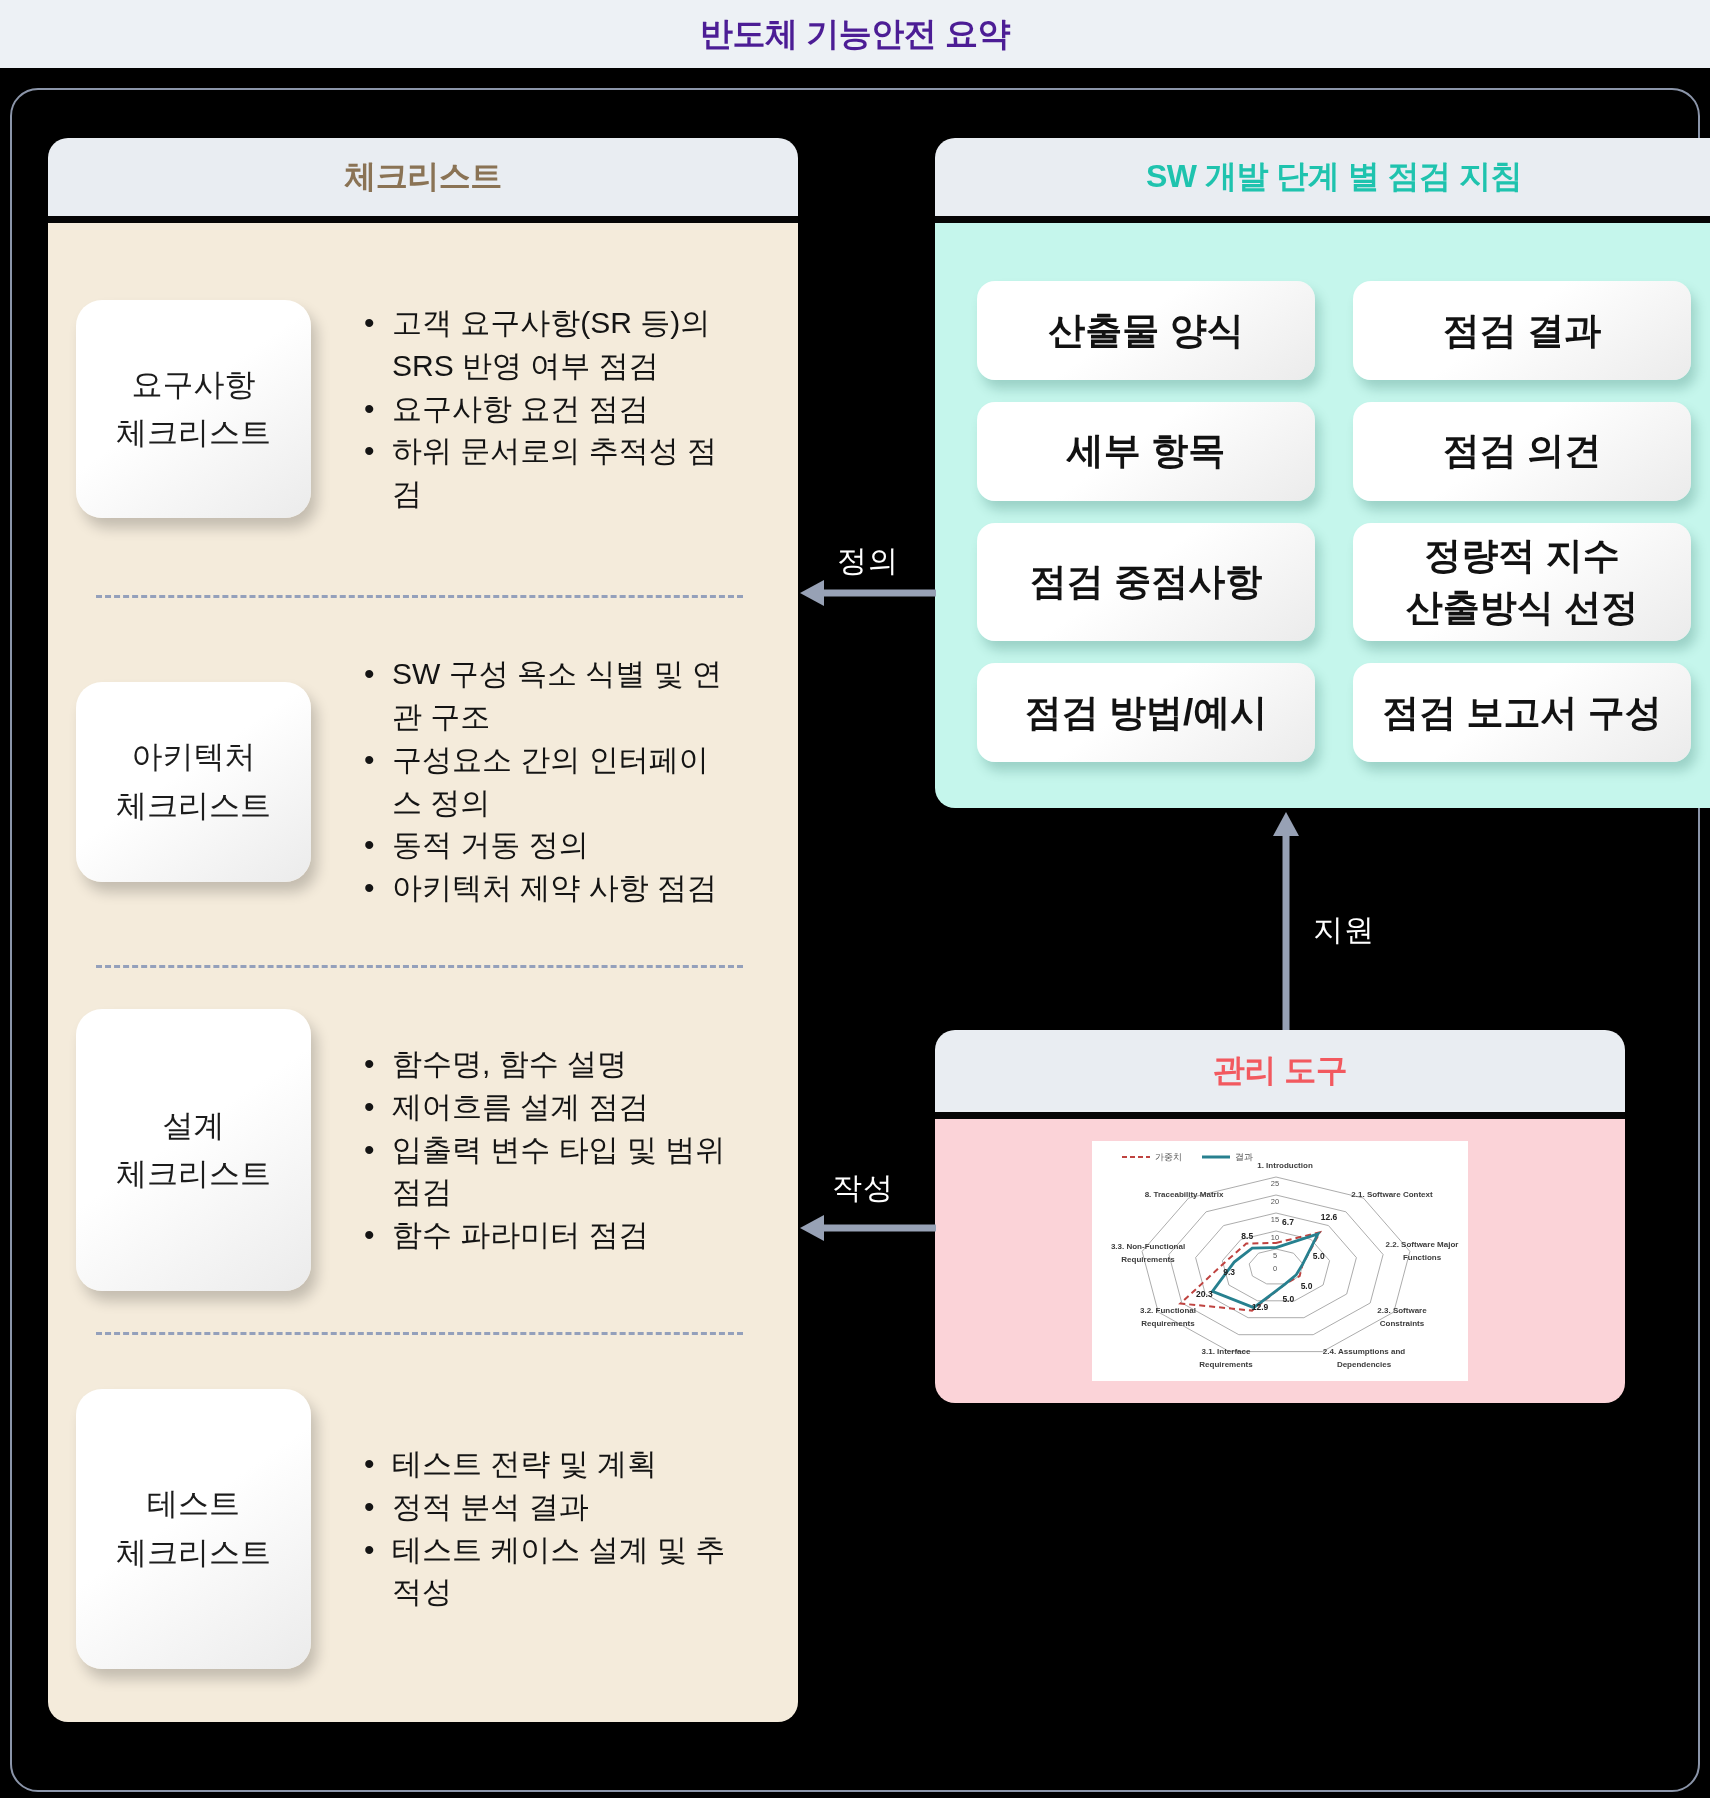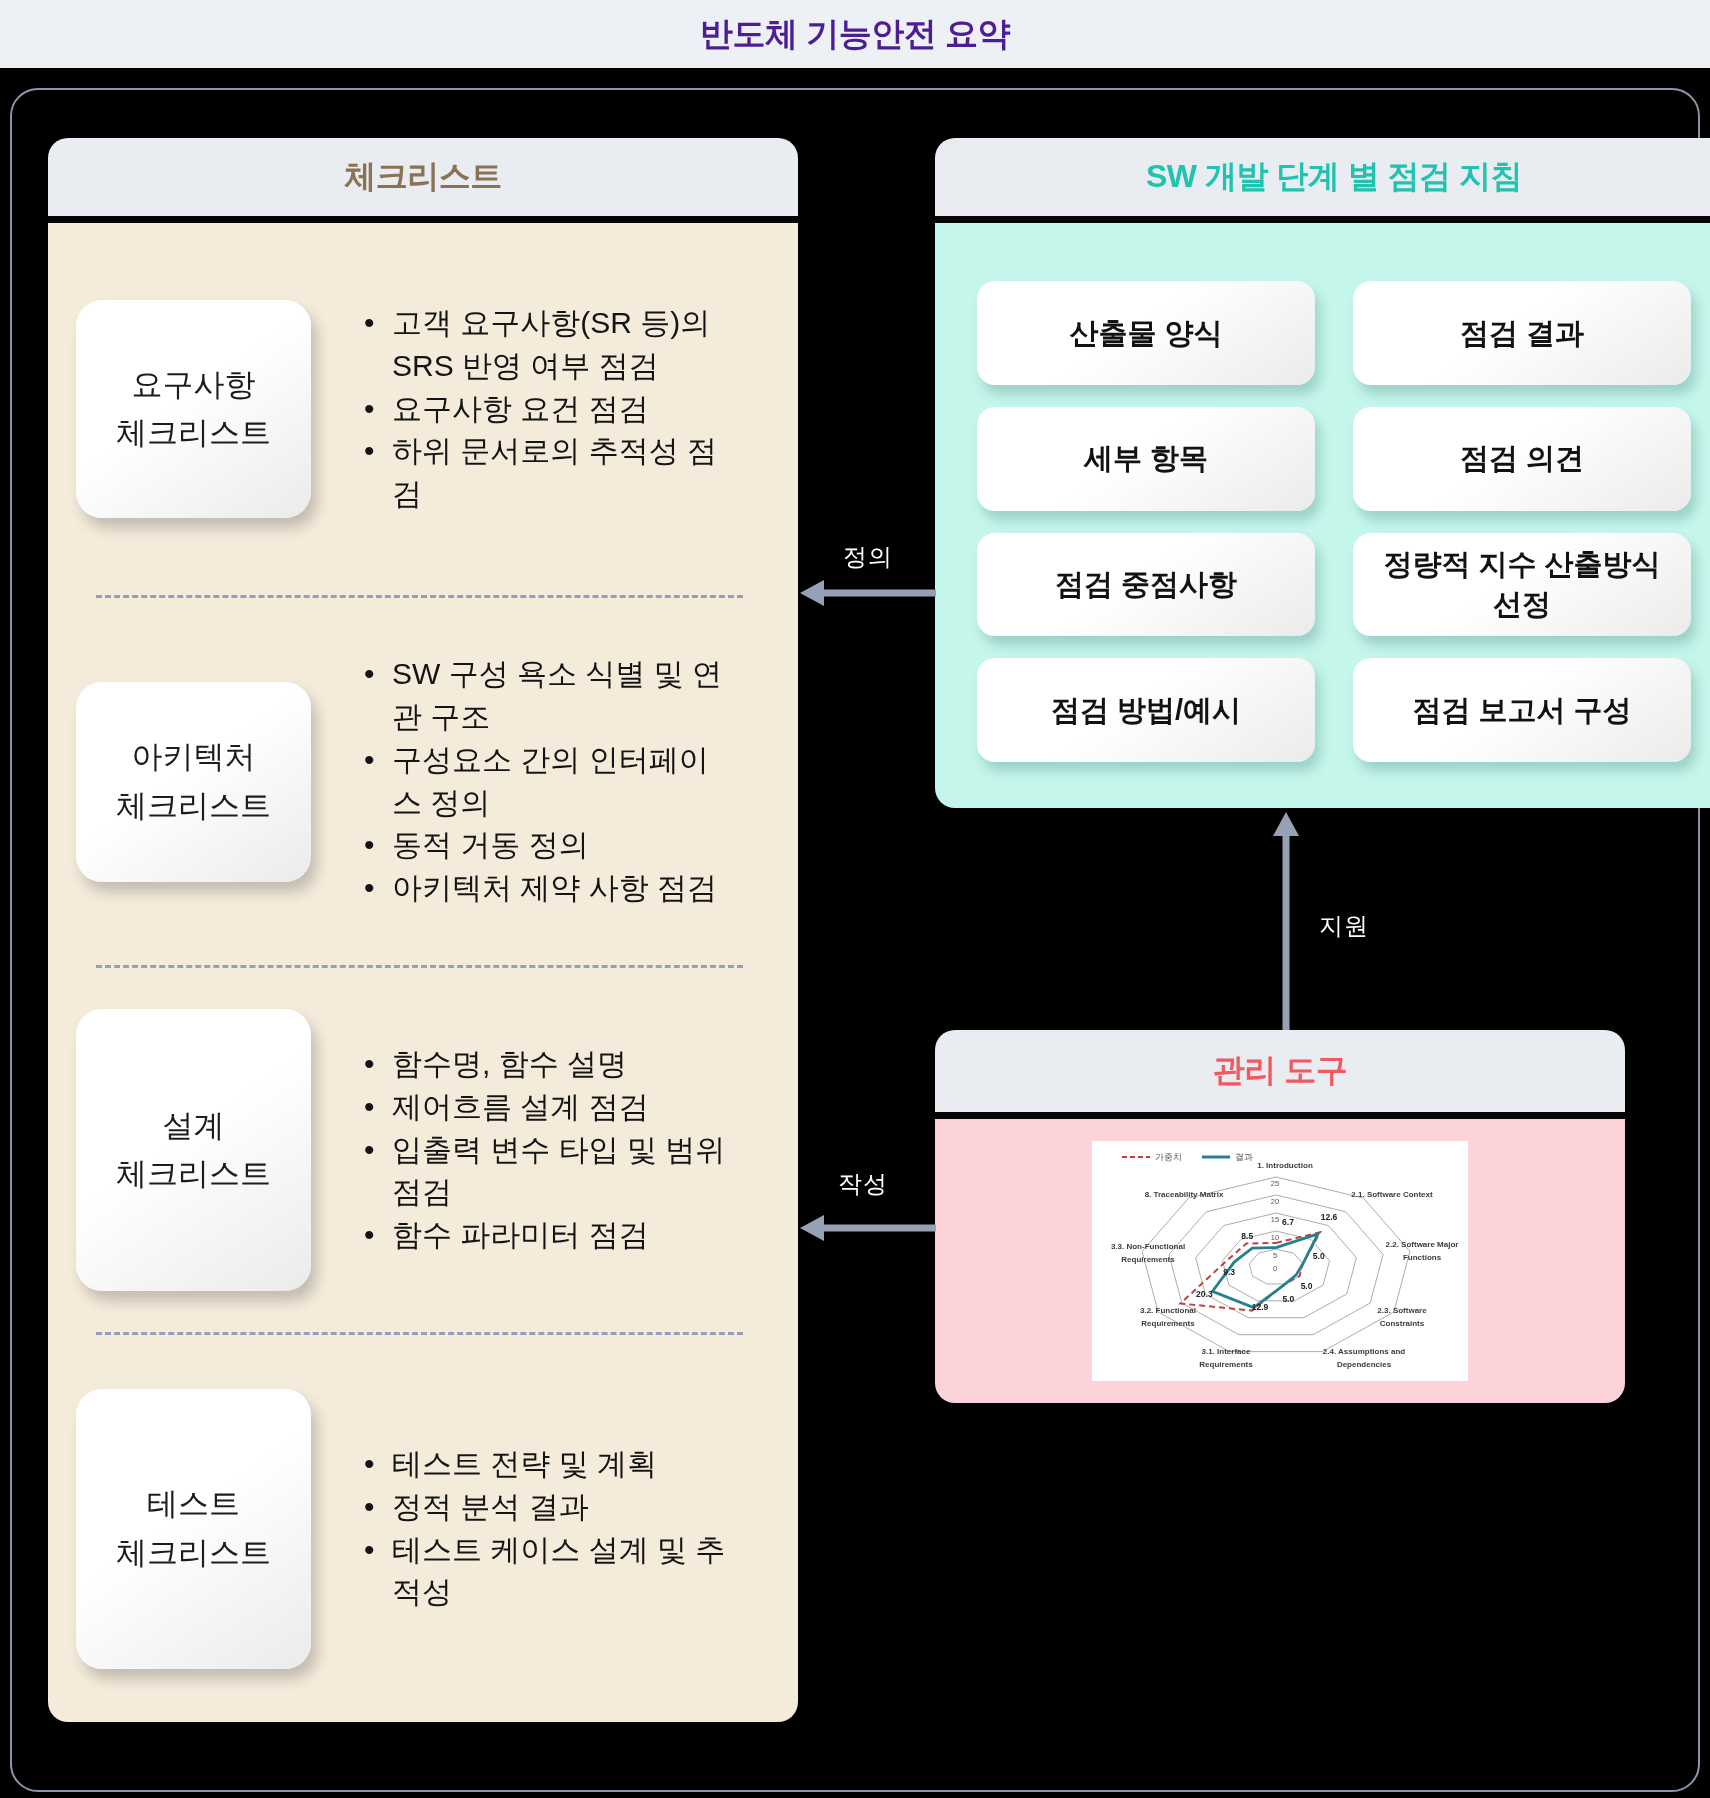--- a/index.html
+++ b/index.html
@@ -64,36 +64,36 @@
     flex:1;background:#c5f6ec;border-radius:0 0 20px 20px;
     display:grid;grid-template-columns:1fr 1fr;
     column-gap:38px;row-gap:22px;padding:58px 42px 46px;
     align-items:stretch;
   }
   .g-box{
     border-radius:18px;min-height:96px;
     background:linear-gradient(145deg,#ffffff 45%,#ebebeb 100%);
     box-shadow:5px 9px 12px rgba(10,80,70,0.22);
     display:flex;align-items:center;justify-content:center;text-align:center;
-    font-size:29px;font-weight:600;color:#121212;line-height:1.4;
+    font-size:37px;font-weight:600;color:#121212;line-height:1.4;
     word-break:keep-all;padding:6px 14px;box-sizing:border-box;
   }
   
   .p-tool{left:935px;top:1030px;width:690px;height:373px;}
   .p-tool .panel-header{height:82px;}
   .p-tool .ht{color:#f2595f;}
   .pink{
     flex:1;background:#fbd3d8;border-radius:0 0 20px 20px;
     display:flex;align-items:center;justify-content:center;
   }
   .chartbox{width:376px;height:240px;background:#fff;}
   
   .arrow{position:absolute;}
   .alabel{
-    position:absolute;color:#fff;font-size:24px;font-weight:500;
+    position:absolute;color:#fff;font-size:30px;font-weight:500;
     text-align:center;letter-spacing:1px;
   }
 </style>
 </head>
 <body>
 
 <div class="titlebar">
   <div class="t">반도체 기능안전 요약</div>
 </div>
 

